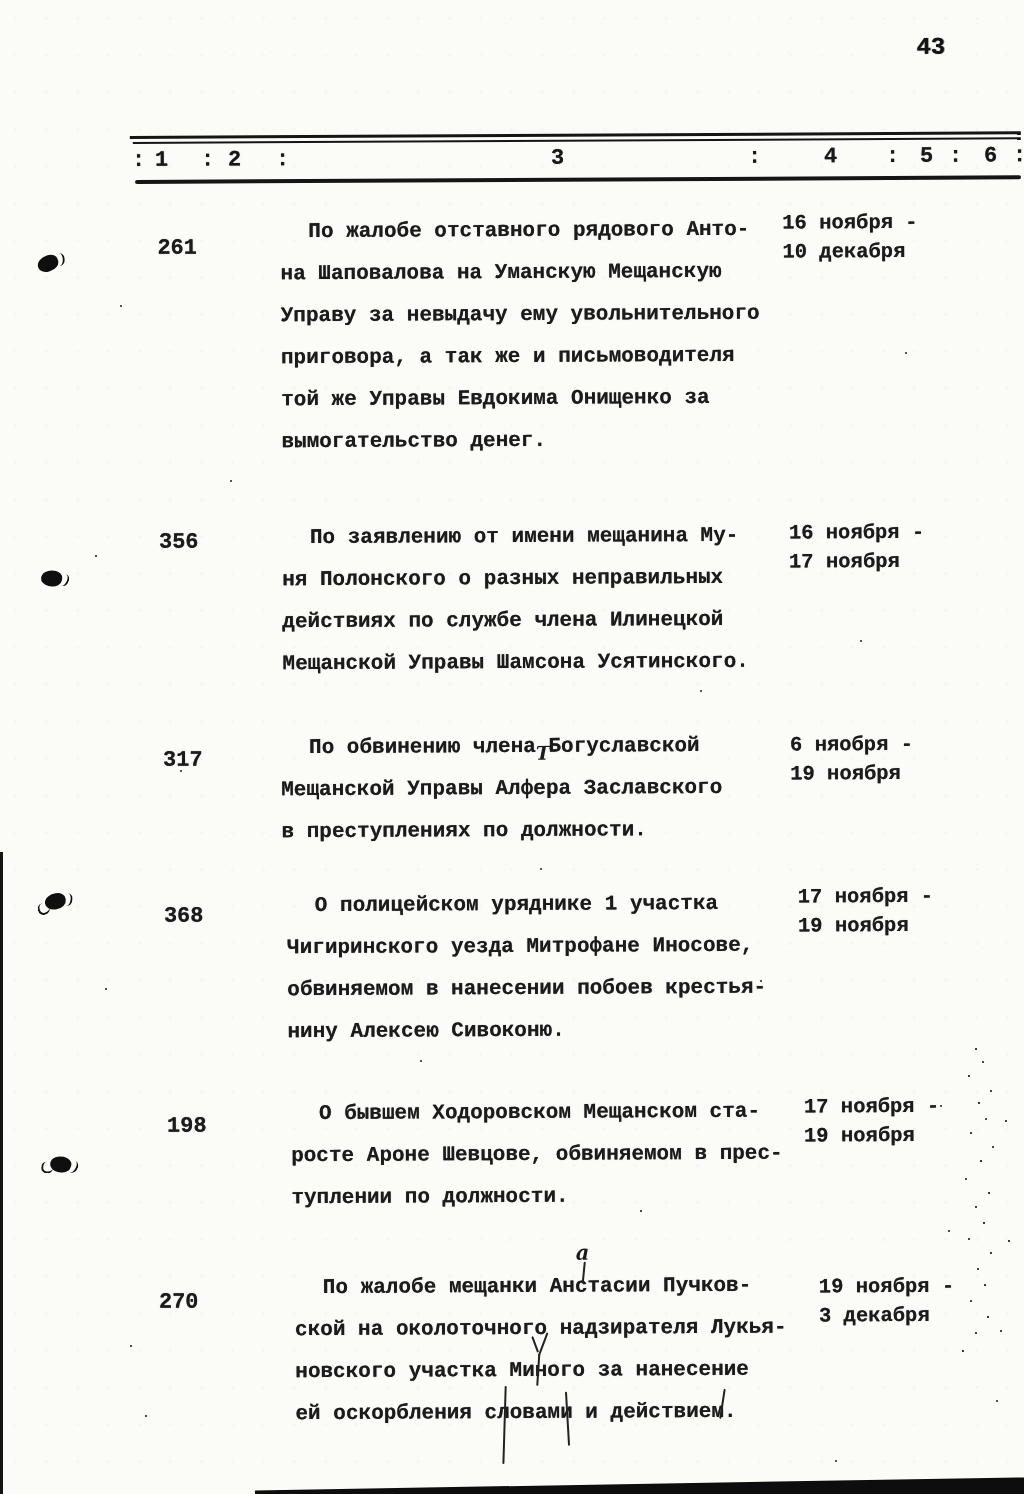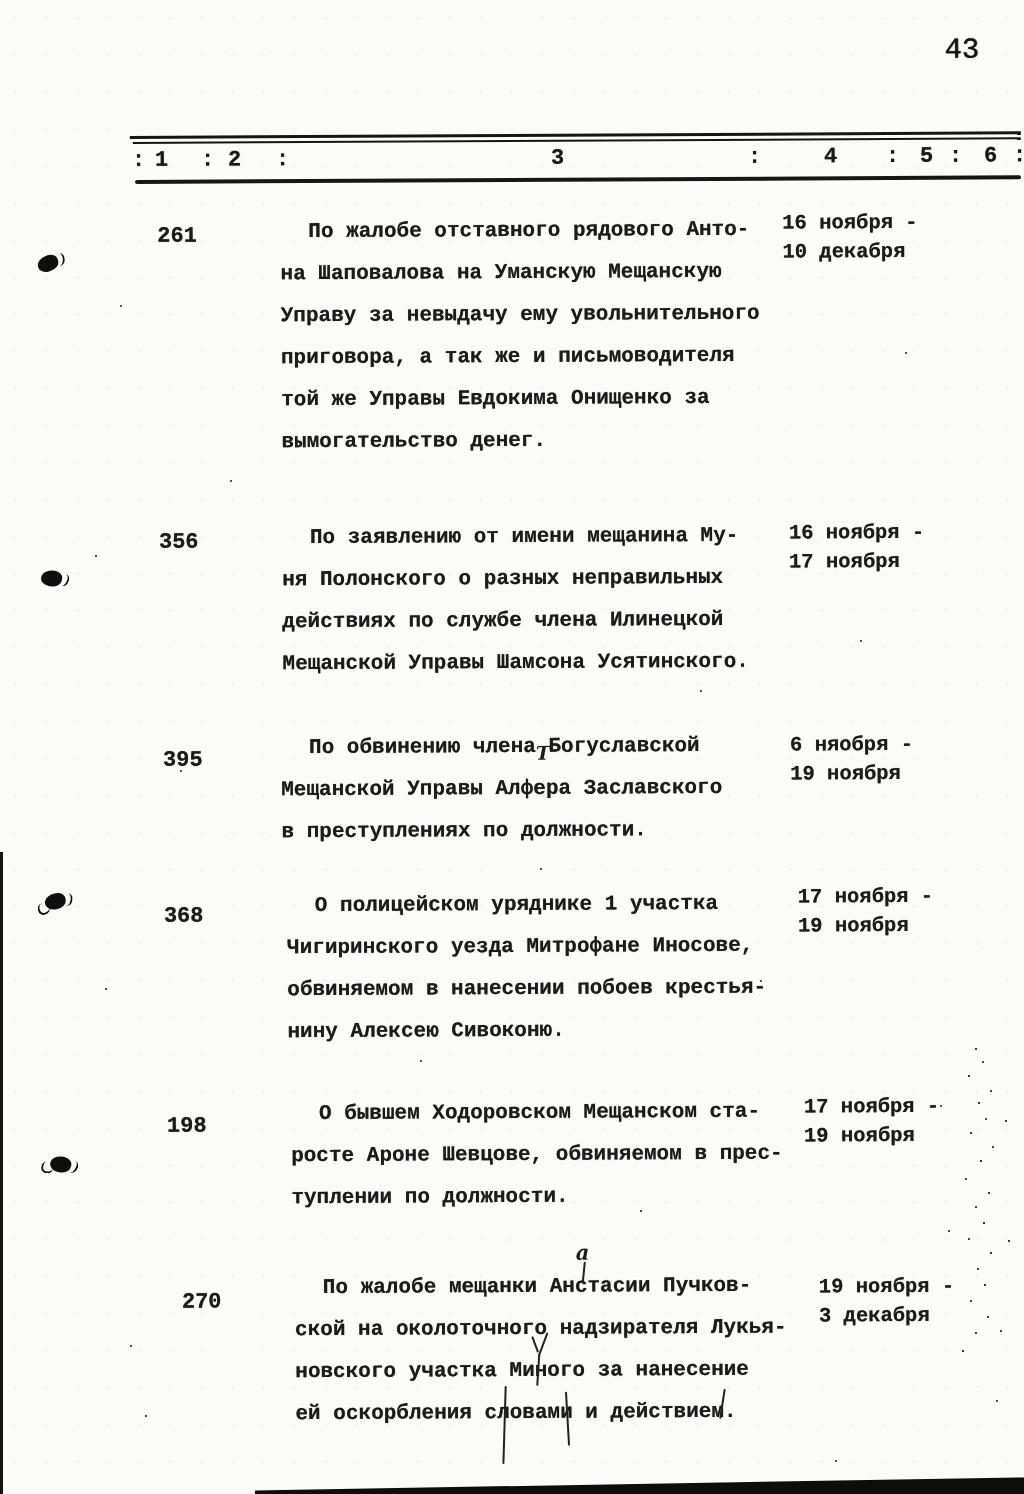--- a/index.html
+++ b/index.html
@@ -12,22 +12,22 @@
     position:absolute;inset:0;background:#fbfbf8;
     background-image:
       radial-gradient(rgba(0,0,0,0.025) 1px, transparent 1.4px),
       radial-gradient(rgba(0,0,0,0.018) 1px, transparent 1.4px);
     background-size:31px 37px, 47px 29px;
     background-position:0 0, 13px 9px;
   }
   .tilt{position:absolute;inset:0;transform:rotate(-0.3deg);transform-origin:50% 50%;}
 
   .page-number{
-    position:absolute;left:948px;top:36px;
-    font-weight:normal;font-size:29px;color:#141414;
+    position:absolute;left:920px;top:36px;
+    font-weight:bold;font-size:24px;color:#141414;
     text-shadow:0 0 1px rgba(0,0,0,.75), 1px 0 0 rgba(0,0,0,.35);
   }
 
   
   .rule{position:absolute;background:#151515;}
   .rule-a{left:133px;top:134px;width:891px;height:3px;}
   .rule-b{left:136px;top:140px;width:888px;height:2px;}
   .rule-c{left:138px;top:178px;width:886px;height:4px;border-radius:2px;}
 
   .hc{
@@ -53,22 +53,22 @@
     text-shadow:0 0 0.7px rgba(0,0,0,.65);
   }
   .dates{
     position:absolute;
     font-weight:bold;font-size:20.5px;line-height:29px;
     white-space:pre-line;
     text-shadow:0 0 0.7px rgba(0,0,0,.65);
   }
 
   .e0{top:210px}.e1{top:516px}.e2{top:726px}.e3{top:884px}.e4{top:1092px}.e5{top:1266px}
-  .e0 .num{left:160px;top:12px}.e1 .num{left:160px;top:12px}.e2 .num{left:163px;top:20px}
-  .e3 .num{left:163px;top:18px}.e4 .num{left:165px;top:20px}.e5 .num{left:179px;top:22px}
+  .e0 .num{left:160px;top:24px}.e1 .num{left:160px;top:12px}.e2 .num{left:163px;top:20px}
+  .e3 .num{left:163px;top:18px}.e4 .num{left:165px;top:20px}.e5 .num{left:156px;top:22px}
   .e0 .text{left:283px;top:0}.e1 .text{left:283px;top:0}.e2 .text{left:281px;top:0}
   .e3 .text{left:286px;top:0}.e4 .text{left:289px;top:0}.e5 .text{left:292px;top:0}
   .e0 .dates{left:785px;top:0}.e1 .dates{left:790px;top:4px}.e2 .dates{left:790px;top:6px}
   .e3 .dates{left:797px;top:0}.e4 .dates{left:802px;top:2px}.e5 .dates{left:816px;top:8px}
 
   
   .blob{position:absolute;width:21px;height:16px;background:#0f0f0f;
         border-radius:62% 45% 55% 50%;}
   .blob::after{content:"";position:absolute;right:-7px;top:1px;width:9px;height:13px;
         border-right:2.5px solid #101010;border-radius:50%;transform:rotate(14deg);}
@@ -162,21 +162,21 @@
       <span class="num">356</span>
       <div class="text">По заявлению от имени мещанина Му-
 ня Полонского о разных неправильных
 действиях по службе члена Илинецкой
 Мещанской Управы Шамсона Усятинского.</div>
       <div class="dates">16 ноября -
 17 ноября</div>
     </section>
 
     <section class="entry e2">
-      <span class="num">395</span>
+      <span class="num">317</span>
       <div class="text">По обвинению члена Богуславской
 Мещанской Управы Алфера Заславского
 в преступлениях по должности.</div>
       <div class="dates">6 няобря -
 19 ноября</div>
     </section>
 
     <section class="entry e3">
       <span class="num">368</span>
       <div class="text">О полицейском уряднике 1 участка

